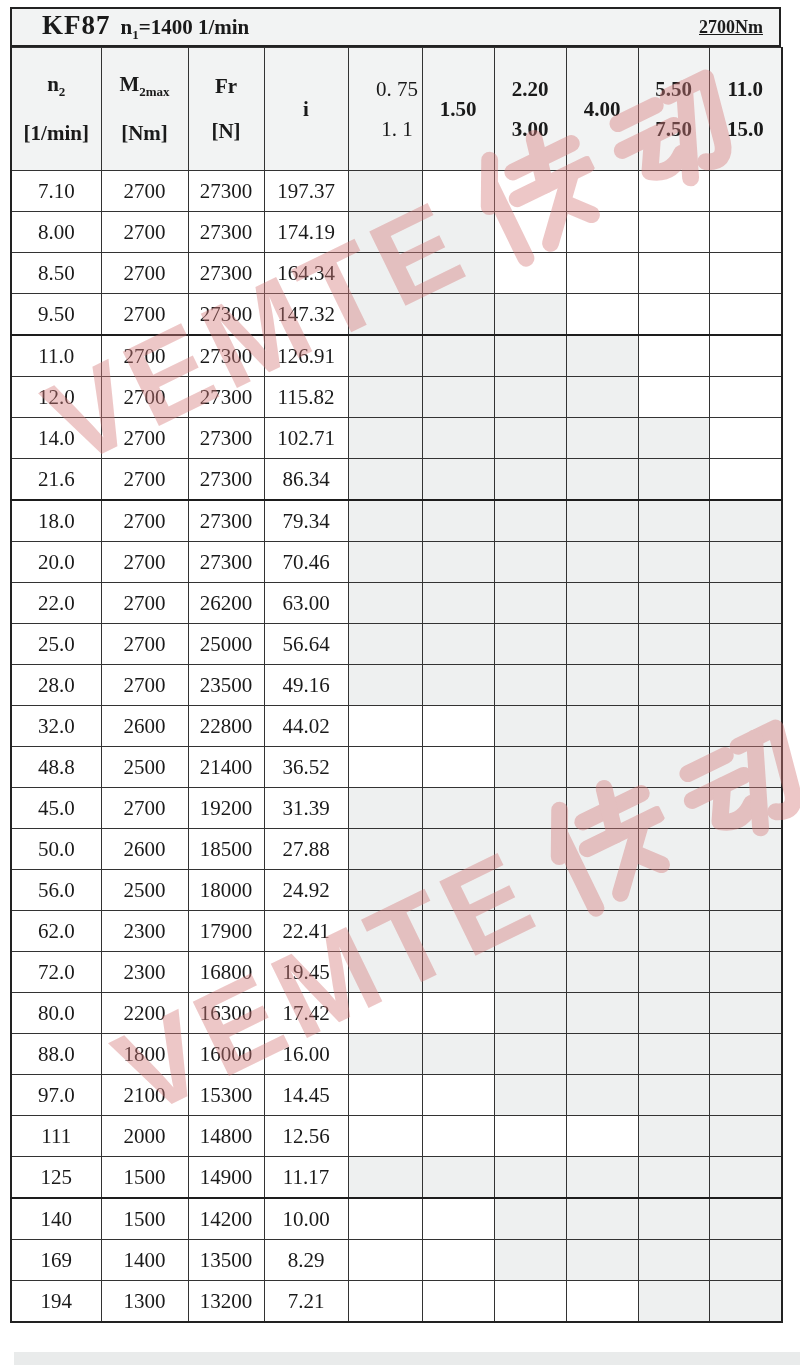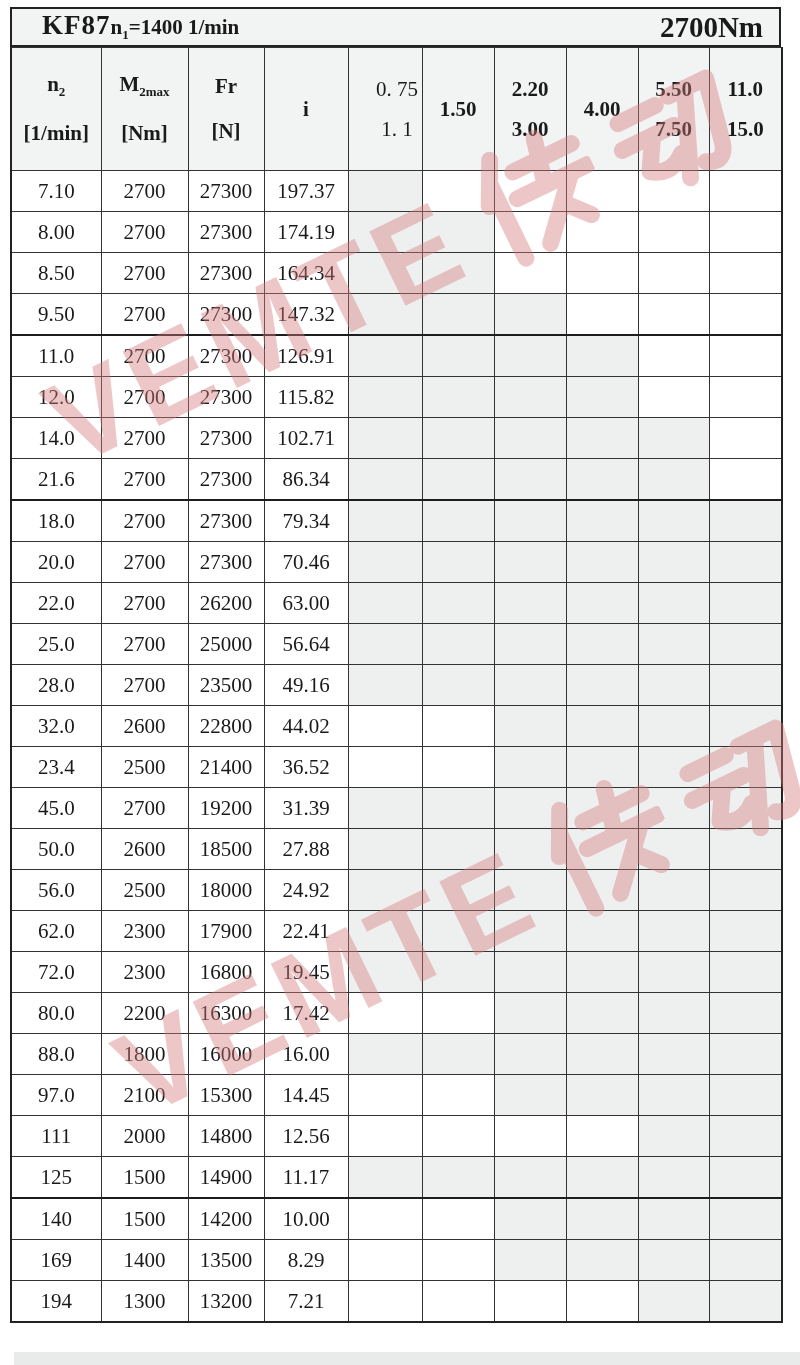--- a/index.html
+++ b/index.html
@@ -15,25 +15,25 @@
 
   
   .title-row{
     box-sizing:border-box;
     height:40px;width:771px;
     border:2px solid #222;
     background:#f2f3f3;
     display:flex;justify-content:space-between;align-items:center;
     padding:0 16px 0 30px;
   }
-  .title-left{display:flex;align-items:baseline;font-weight:bold;}
+  .title-left{display:flex;align-items:baseline;gap:10px;font-weight:bold;}
   .model{font-size:27px;letter-spacing:1px;}
   .speed{font-size:21px;}
   .speed sub{font-size:13px;}
-  .torque{font-size:29px;font-weight:bold;}
+  .torque{font-size:18px;font-weight:bold;text-decoration:underline;}
 
   
   table{
     border-collapse:collapse;
     table-layout:fixed;
     width:771px;
     border:2px solid #222;
     border-top:none;
   }
   th,td{
@@ -343,21 +343,21 @@
           <td>22800</td>
           <td>44.02</td>
           <td class=""></td>
           <td class=""></td>
           <td class="shaded"></td>
           <td class="shaded"></td>
           <td class="shaded"></td>
           <td class="shaded"></td>
         </tr>
         <tr>
-          <td>23.4</td>
+          <td>48.8</td>
           <td>2500</td>
           <td>21400</td>
           <td>36.52</td>
           <td class=""></td>
           <td class=""></td>
           <td class="shaded"></td>
           <td class="shaded"></td>
           <td class="shaded"></td>
           <td class="shaded"></td>
         </tr>

